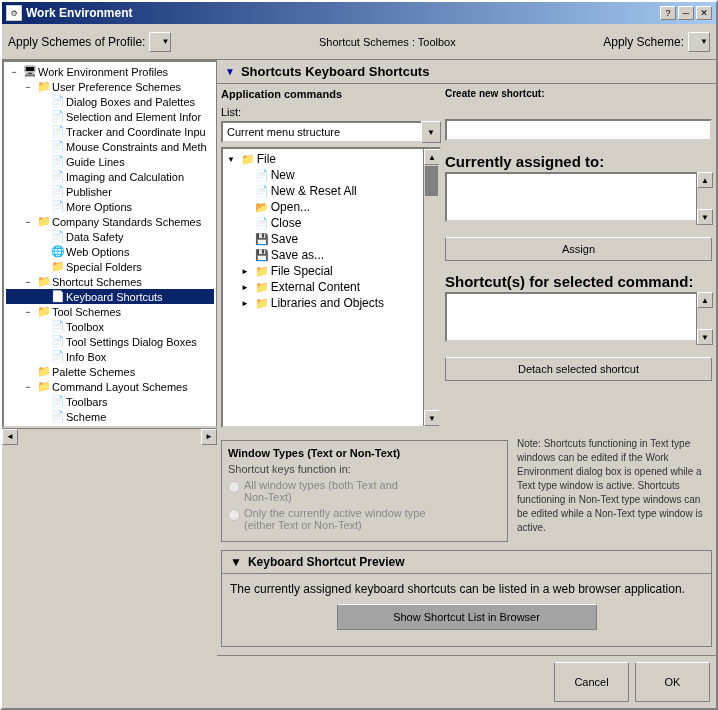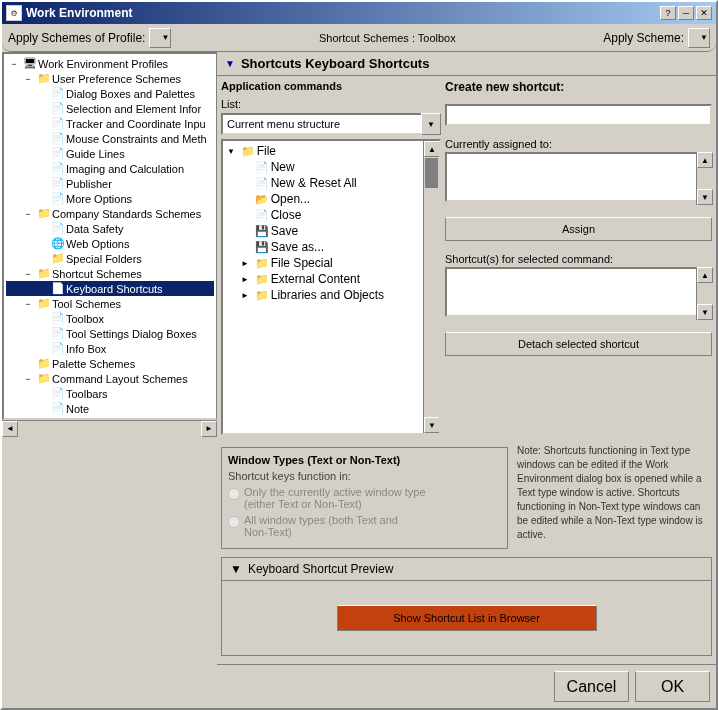--- a/index.html
+++ b/index.html
@@ -7,21 +7,21 @@
     
     .window { width: 718px; height: 710px; background: #d4d0c8; border: 2px solid #ffffff; border-right-color: #808080; border-bottom-color: #808080; display: flex; flex-direction: column; }
     
     .title-bar { background: linear-gradient(to right, #0a246a, #a6caf0); height: 22px; display: flex; align-items: center; justify-content: space-between; padding: 0 4px; flex-shrink: 0; }
     .title-bar-left { display: flex; align-items: center; gap: 4px; }
     .title-icon { width: 16px; height: 16px; background: #ffffff; border: 1px solid #ccc; display: flex; align-items: center; justify-content: center; font-size: 8px; color: #333; }
     .title-text { color: white; font-weight: bold; font-size: 12px; }
     .title-buttons { display: flex; gap: 2px; }
     .title-btn { width: 16px; height: 14px; background: #d4d0c8; border: 1px solid #fff; border-right-color: #808080; border-bottom-color: #808080; display: flex; align-items: center; justify-content: center; font-size: 9px; cursor: pointer; }
     
-    .toolbar { background: #d4d0c8; border-bottom: 1px solid #808080; padding: 4px 6px; display: flex; align-items: center; justify-content: space-between; flex-shrink: 0; height: 28px; border-radius: 9px; }
+    .toolbar { background: #d4d0c8; border-bottom: 1px solid #808080; padding: 4px 6px; display: flex; align-items: center; justify-content: space-between; flex-shrink: 0; height: 36px; }
     .toolbar-left { display: flex; align-items: center; gap: 4px; }
     .toolbar-select { height: 20px; background: #d4d0c8; border: 1px solid #808080; border-top-color: #ffffff; border-left-color: #ffffff; padding: 0 16px 0 4px; font-size: 11px; appearance: none; position: relative; }
     .select-wrapper { position: relative; display: inline-flex; align-items: center; }
     .select-arrow { position: absolute; right: 2px; font-size: 8px; pointer-events: none; }
     .toolbar-center { font-size: 11px; color: #000; }
     .toolbar-right { display: flex; align-items: center; gap: 4px; }
     
     .main-content { display: flex; flex: 1; overflow: hidden; }
     
     
@@ -56,24 +56,24 @@
     .scroll-btn { width: 16px; height: 16px; background: #d4d0c8; border: 1px solid #808080; border-top-color: #fff; border-left-color: #fff; display: flex; align-items: center; justify-content: center; font-size: 8px; cursor: pointer; flex-shrink: 0; }
     .scroll-thumb { flex: 1; background: #d4d0c8; margin: 1px; }
     
     .file-list { padding: 2px; padding-right: 18px; }
     .file-item { display: flex; align-items: center; gap: 2px; padding: 1px 2px; cursor: default; font-size: 11px; }
     .file-item.folder { font-weight: normal; }
     .file-expand { width: 12px; font-size: 8px; }
     
     
     .shortcuts-panel { flex: 1; display: flex; flex-direction: column; gap: 4px; }
-    .shortcut-header { font-weight: bold; font-size: 12px; margin-bottom: 6px; }
+    .shortcut-header { font-weight: bold; font-size: 10px; margin-bottom: 16px; }
     .shortcut-label { font-size: 11px; margin-bottom: 4px; color: #888; }
     .shortcut-input { width: 100%; height: 22px; border: 2px inset #d4d0c8; background: #ffffff; font-size: 11px; padding: 0 4px; }
-    .shortcut-sublabel { font-size: 11px; margin: 4px 0 2px; }
+    .shortcut-sublabel { font-size: 15px; margin: 4px 0 2px; font-weight: bold; }
     .shortcut-textarea { width: 100%; height: 50px; border: 2px inset #d4d0c8; background: #ffffff; resize: none; font-size: 11px; padding: 2px; position: relative; }
     .textarea-wrapper { position: relative; }
     .textarea-scroll { position: absolute; right: 0; top: 0; bottom: 0; width: 16px; background: #d4d0c8; border-left: 1px solid #808080; display: flex; flex-direction: column; }
     
     .assign-btn { width: 100%; height: 24px; background: #d4d0c8; border: 1px solid #fff; border-right-color: #808080; border-bottom-color: #808080; border-left-color: #808080; border-top-color: #fff; font-size: 11px; cursor: pointer; margin: 4px 0; }
     
     .detach-btn { width: 100%; height: 24px; background: #d4d0c8; border: 1px solid #fff; border-right-color: #808080; border-bottom-color: #808080; border-left-color: #808080; border-top-color: #fff; font-size: 11px; cursor: pointer; margin: 4px 0; }
     
     
     .window-types-section { border: 1px solid #808080; padding: 6px; flex-shrink: 0; }
@@ -83,28 +83,28 @@
     .radio-input { margin-top: 2px; width: 12px; height: 12px; }
     .radio-label { font-size: 11px; color: #888; }
     
     .note-text { font-size: 10px; color: #444; line-height: 1.4; padding: 4px; border: 1px solid transparent; }
     
     
     .bottom-section { padding: 4px; flex-shrink: 0; }
     
     .preview-section { border: 1px solid #808080; margin-bottom: 4px; }
     .preview-header { background: #d4d0c8; padding: 4px 8px; display: flex; align-items: center; gap: 6px; border-bottom: 1px solid #808080; }
-    .preview-title { font-size: 12px; font-weight: normal; }
+    .preview-title { font-size: 12px; font-weight: bold; }
     .preview-body { padding: 8px; font-size: 11px; }
     
-    .show-btn { display: block; width: 260px; height: 26px; background: #c2410c; border: 1px solid #fff; border-right-color: #808080; border-bottom-color: #808080; border-left-color: #808080; border-top-color: #fff; font-size: 11px; cursor: pointer; margin: 16px auto; }
+    .show-btn { display: block; width: 260px; height: 26px; background: #a3a3a3; border: 1px solid #fff; border-right-color: #808080; border-bottom-color: #808080; border-left-color: #808080; border-top-color: #fff; font-size: 11px; cursor: pointer; margin: 8px auto; }
     
     
     .footer { background: #d4d0c8; border-top: 1px solid #808080; padding: 6px; display: flex; justify-content: flex-end; gap: 6px; flex-shrink: 0; }
-    .footer-btn { width: 75px; height: 31px; background: #d4d0c8; border: 1px solid #fff; border-right-color: #808080; border-bottom-color: #808080; border-left-color: #808080; border-top-color: #fff; font-size: 16px; cursor: pointer; }
+    .footer-btn { width: 75px; height: 40px; background: #d4d0c8; border: 1px solid #fff; border-right-color: #808080; border-bottom-color: #808080; border-left-color: #808080; border-top-color: #fff; font-size: 11px; cursor: pointer; }
     .footer-btn.ok { font-weight: normal; }
     
     
     .left-panel::-webkit-scrollbar { width: 16px; }
     .left-panel::-webkit-scrollbar-track { background: #d4d0c8; }
     .left-panel::-webkit-scrollbar-thumb { background: #d4d0c8; border: 1px solid #808080; }
     
     .horizontal-scroll { height: 16px; background: #d4d0c8; border-top: 1px solid #808080; display: flex; align-items: center; }
     .hscroll-btn { width: 16px; height: 16px; background: #d4d0c8; border: 1px solid #808080; border-top-color: #fff; border-left-color: #fff; display: flex; align-items: center; justify-content: center; font-size: 8px; cursor: pointer; flex-shrink: 0; }
     .hscroll-track { flex: 1; background: #d4d0c8; height: 100%; }
@@ -264,21 +264,21 @@
               <span class="tree-label">Command Layout Schemes</span>
             </div>
             <div class="tree-row" style="padding-left: 28px;">
               <span class="expand-icon"> </span>
               <span class="folder-icon" style="font-size: 11px;">📄</span>
               <span class="tree-label">Toolbars</span>
             </div>
             <div class="tree-row" style="padding-left: 28px;">
               <span class="expand-icon"> </span>
               <span class="folder-icon" style="font-size: 11px;">📄</span>
-              <span class="tree-label">Note</span>
+              <span class="tree-label">Scheme</span>
             </div>
           </div>
       </div>
       <div class="horizontal-scroll">
         <div class="hscroll-btn">◄</div>
         <div class="hscroll-track"></div>
         <div class="hscroll-btn">►</div>
       </div>
     </div>
 
@@ -400,38 +400,39 @@
         </div>
       </div>
 
       <div style="padding: 0 4px 4px;">
         <div style="display:flex; gap:4px;">
           <div class="window-types-section" style="flex:1;margin-top:8px;">
             <div class="window-types-title">Window Types (Text or Non-Text)</div>
             <div class="window-types-sublabel">Shortcut keys function in:</div>
             <div class="radio-option">
               <input type="radio" name="wtype" class="radio-input" disabled="" style="">
-              <label class="radio-label">Only the currently active window type<br>(either Text or Non-Text)</label>
+              <label class="radio-label">All window types (both Text and<br>Non-Text)</label>
             </div>
             <div class="radio-option">
               <input type="radio" name="wtype" class="radio-input" disabled="" style="">
-              <label class="radio-label">All window types (both Text and<br>Non-Text)</label>
+              <label class="radio-label">Only the currently active window type<br>(either Text or Non-Text)</label>
             </div>
           </div>
           <div class="note-text" style="width:200px; font-size:10px; color:#333; line-height:1.4;">Note: Shortcuts functioning in Text type windows can be edited if the Work Environment dialog box is opened while a Text type window is active. Shortcuts functioning in Non-Text type windows can be edited while a Non-Text type window is active.</div>
         </div>
       </div>
 
       <div class="bottom-section">
         <div class="preview-section">
           <div class="preview-header">
             <span>▼</span>
             <span class="preview-title">Keyboard Shortcut Preview</span>
           </div>
           <div class="preview-body">
+            <div>The currently assigned keyboard shortcuts can be listed in a web browser application.</div>
             <button class="show-btn">Show Shortcut List in Browser</button>
           </div>
         </div>
       </div>
 
       <div class="footer">
         <button class="footer-btn">Cancel</button>
         <button class="footer-btn ok">OK</button>
       </div>
 

